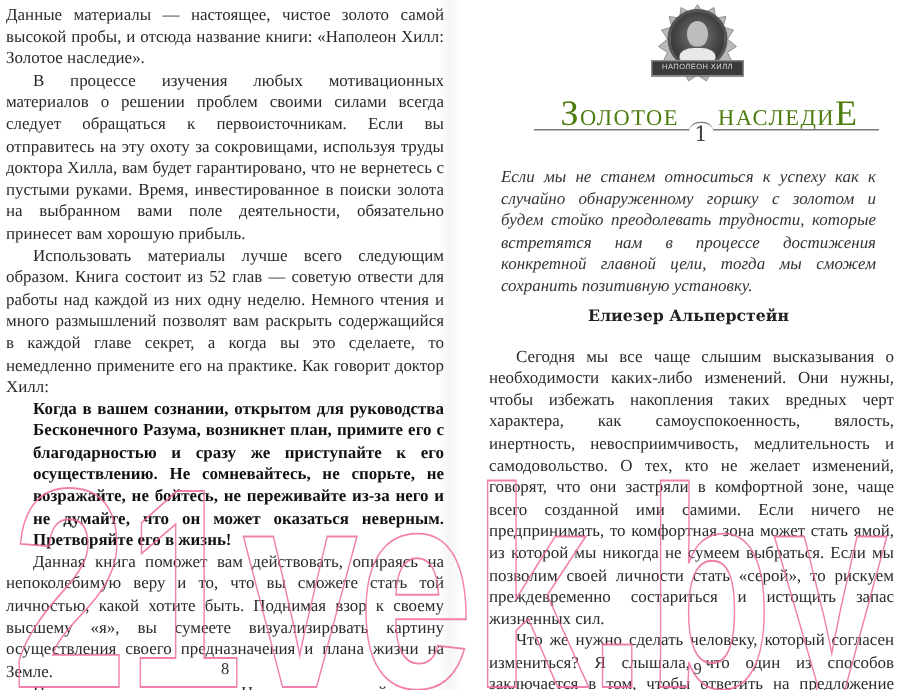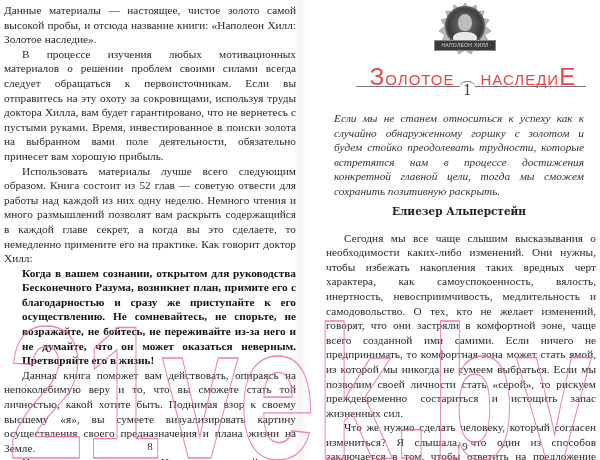--- a/index.html
+++ b/index.html
@@ -16,21 +16,21 @@
   .page-right .page-num{padding-left:30px;}
   
   .medallion-wrap{display:flex;justify-content:center;margin-top:1px;padding-left:0;}
   .medallion{position:relative;width:62px;height:60px;}
   .medallion .star{position:absolute;left:2px;top:2px;width:58px;height:52px;}
   .medallion .portrait{position:absolute;left:11px;top:5px;width:40px;height:40px;border-radius:50%;background:radial-gradient(circle at 50% 45%,#7a7a7a 0%,#444 55%,#222 100%);overflow:hidden;border:2px solid #555;box-sizing:border-box;}
   .medallion .face{position:absolute;left:11px;top:6px;width:14px;height:17px;border-radius:50% 50% 45% 45%;background:#bdbdbd;}
   .medallion .collar{position:absolute;left:6px;top:24px;width:24px;height:14px;background:#e8e8e8;border-radius:40% 40% 0 0;}
   .medallion .ribbon{position:absolute;left:0;top:39px;width:62px;height:11px;background:#3a3a3a;border:1px solid #888;box-sizing:border-box;color:#ddd;font-size:5px;line-height:9px;text-align:center;letter-spacing:0.3px;font-family:"Liberation Sans",sans-serif;}
   .chapter-title{position:relative;text-align:center;margin-top:2px;height:36px;}
-  .chapter-title .title-text{font-family:Liberation Sans, sans-serif;font-size:15px;letter-spacing:1px;color:#ef4444;margin-left:16px;}
+  .chapter-title .title-text{font-family:Liberation Serif, serif;font-size:15px;letter-spacing:1px;color:#4d7c0f;margin-left:16px;}
   .chapter-title .big{font-size:24px;}
   .chapter-title .underline{position:absolute;left:22px;right:10px;top:23px;height:1px;background:#777;}
   .chapter-title .num{position:absolute;left:50%;top:18px;transform:translateX(-36%);background:#fff;padding:0 4px;font-size:14px;color:#444;border-top:1px solid #777;border-radius:8px 8px 0 0;}
   .epigraph{margin-top:12px;padding-left:0;padding-right:12px;}
   .epigraph p{font-style:italic;font-size:11.3px;line-height:14.6px;color:#333;}
   .epigraph .author{text-align:center;font-style:normal;font-weight:bold;font-size:10.5px;margin-top:6px;color:#222;}
   .right-body{margin-top:14px;margin-left:-8px;}
   
   .watermark{position:absolute;left:0;top:280px;width:600px;height:180px;pointer-events:none;}
   .watermark text{font-family:"Liberation Sans","DejaVu Sans",sans-serif;font-weight:bold;fill:none;stroke:#f06aa0;stroke-width:1.3;opacity:0.85;}
@@ -65,21 +65,21 @@
       </div>
     </div>
 
     <div class="chapter-title">
       <span class="title-text"><span class="big">З</span><span>ОЛОТОЕ</span><span style="display:inline-block;width:26px;"></span><span>НАСЛЕДИ</span><span class="big">Е</span></span>
       <div class="underline"></div>
       <div class="num">1</div>
     </div>
 
     <div class="epigraph">
-      <p>Если мы не станем относиться к успеху как к случайно обнаруженному горшку с золотом и будем стойко преодолевать трудности, которые встретятся нам в процессе достижения конкретной главной цели, тогда мы сможем сохранить позитивную раскрыть.</p>
+      <p>Если мы не станем относиться к успеху как к случайно обнаруженному горшку с золотом и будем стойко преодолевать трудности, которые встретятся нам в процессе достижения конкретной главной цели, тогда мы сможем сохранить позитивную установку.</p>
       <div class="author">Елиезер Альперстейн</div>
     </div>
 
     <div class="right-body">
       <p class="indent">Сегодня мы все чаще слышим высказывания о необходимости каких-либо изменений. Они нужны, чтобы избежать накопления таких вредных черт характера, как самоуспокоенность, вялость, инертность, невосприимчивость, медлительность и самодовольство. О тех, кто не желает изменений, говорят, что они застряли в комфортной зоне, чаще всего созданной ими самими. Если ничего не предпринимать, то комфортная зона может стать ямой, из которой мы никогда не сумеем выбраться. Если мы позволим своей личности стать «серой», то рискуем преждевременно состариться и истощить запас жизненных сил.</p>
       <p class="indent">Что же нужно сделать человеку, который согласен измениться? Я слышала, что один из способов заключается в том, чтобы ответить на предложение изменений словами «да, и...» вместо того, чтобы сказать «да, но...». Первый ответ является открытым и предлагает</p>
     </div>
     <div class="page-num">9</div>
   </div>
 </div>

